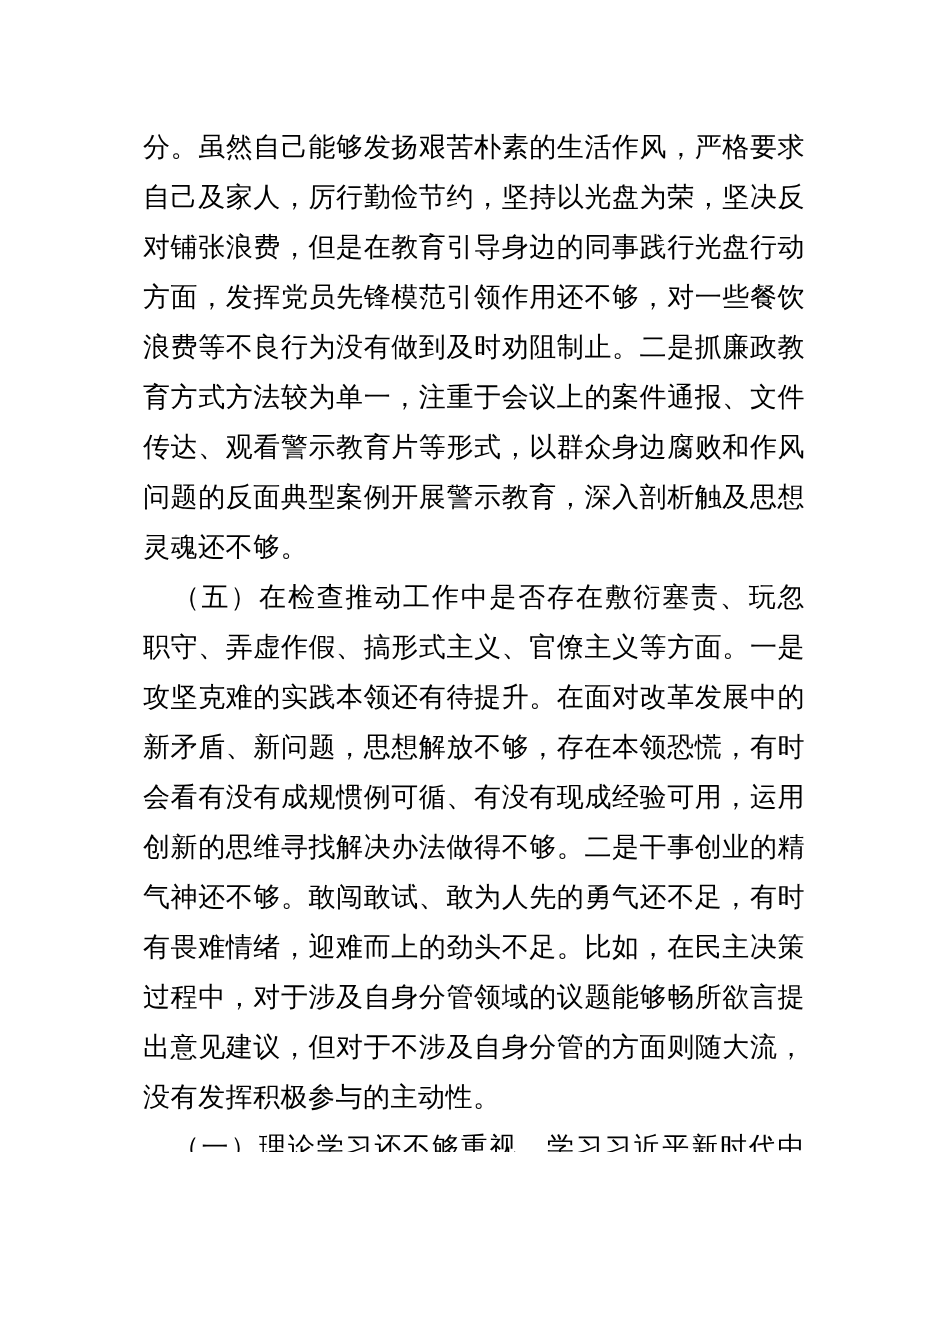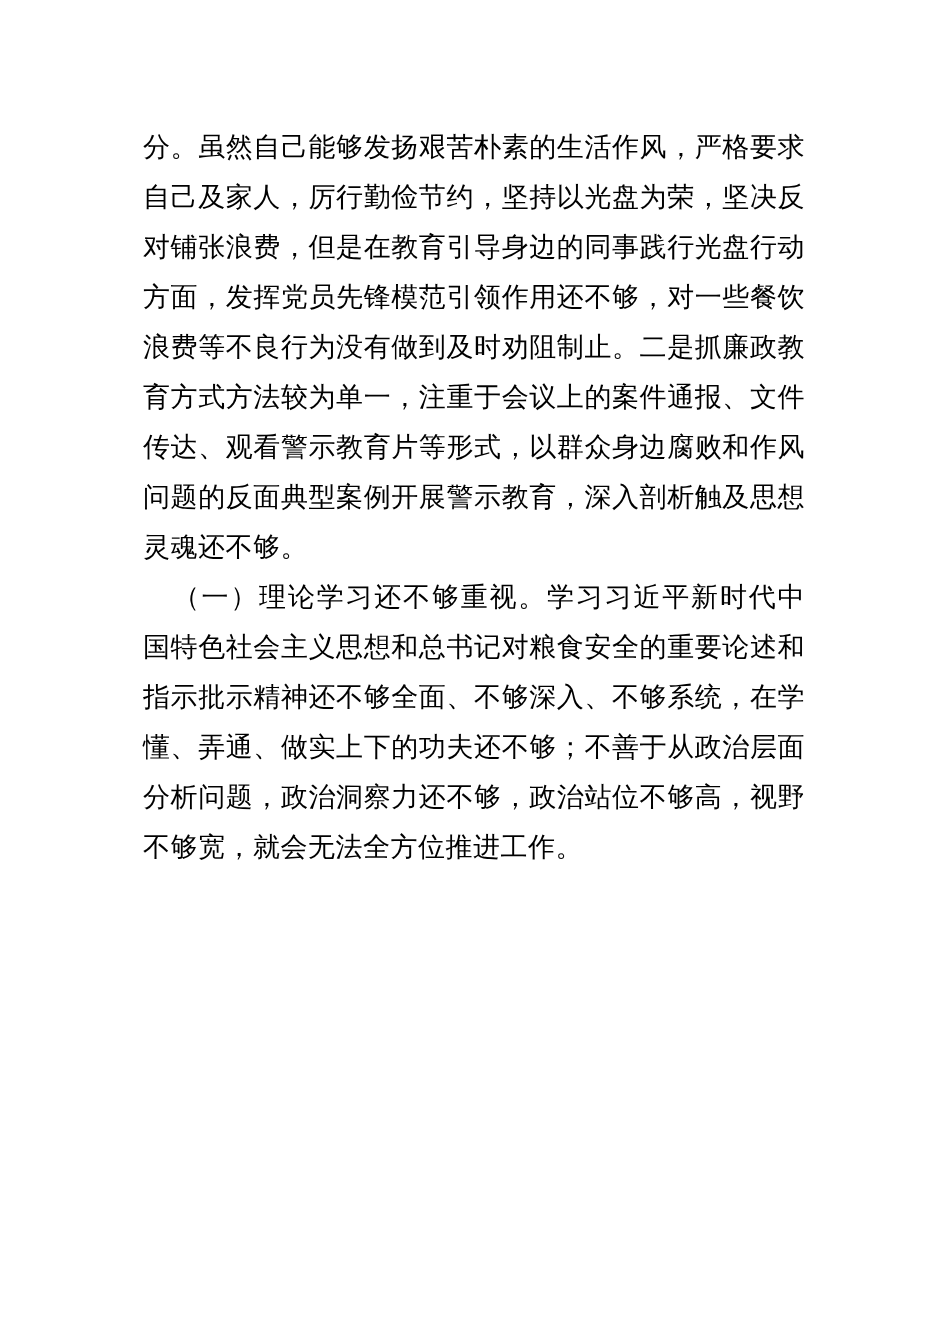--- a/index.html
+++ b/index.html
@@ -35,15 +35,16 @@
   .doc p.heading {
     font-weight: 400;
   }
 </style>
 </head>
 <body>
 
 <div class="page">
   <div class="doc">
     <p>分。虽然自己能够发扬艰苦朴素的生活作风，严格要求自己及家人，厉行勤俭节约，坚持以光盘为荣，坚决反对铺张浪费，但是在教育引导身边的同事践行光盘行动方面，发挥党员先锋模范引领作用还不够，对一些餐饮浪费等不良行为没有做到及时劝阻制止。二是抓廉政教育方式方法较为单一，注重于会议上的案件通报、文件传达、观看警示教育片等形式，以群众身边腐败和作风问题的反面典型案例开展警示教育，深入剖析触及思想灵魂还不够。</p>
+    <p class="indent">（五）在检查推动工作中是否存在敷衍塞责、玩忽职守、弄虚作假、搞形式主义、官僚主义等方面。一是攻坚克难的实践本领还有待提升。在面对改革发展中的新矛盾、新问题，思想解放不够，存在本领恐慌，有时会看有没有成规惯例可循、有没有现成经验可用，运用创新的思维寻找解决办法做得不够。二是干事创业的精气神还不够。敢闯敢试、敢为人先的勇气还不足，有时有畏难情绪，迎难而上的劲头不足。比如，在民主决策过程中，对于涉及自身分管领域的议题能够畅所欲言提出意见建议，但对于不涉及自身分管的方面则随大流，没有发挥积极参与的主动性。</p>
     <p class="indent">（一）理论学习还不够重视。学习习近平新时代中国特色社会主义思想和总书记对粮食安全的重要论述和指示批示精神还不够全面、不够深入、不够系统，在学懂、弄通、做实上下的功夫还不够；不善于从政治层面分析问题，政治洞察力还不够，政治站位不够高，视野不够宽，就会无法全方位推进工作。</p>
   </div>
 </div>
 
 </body></html>

